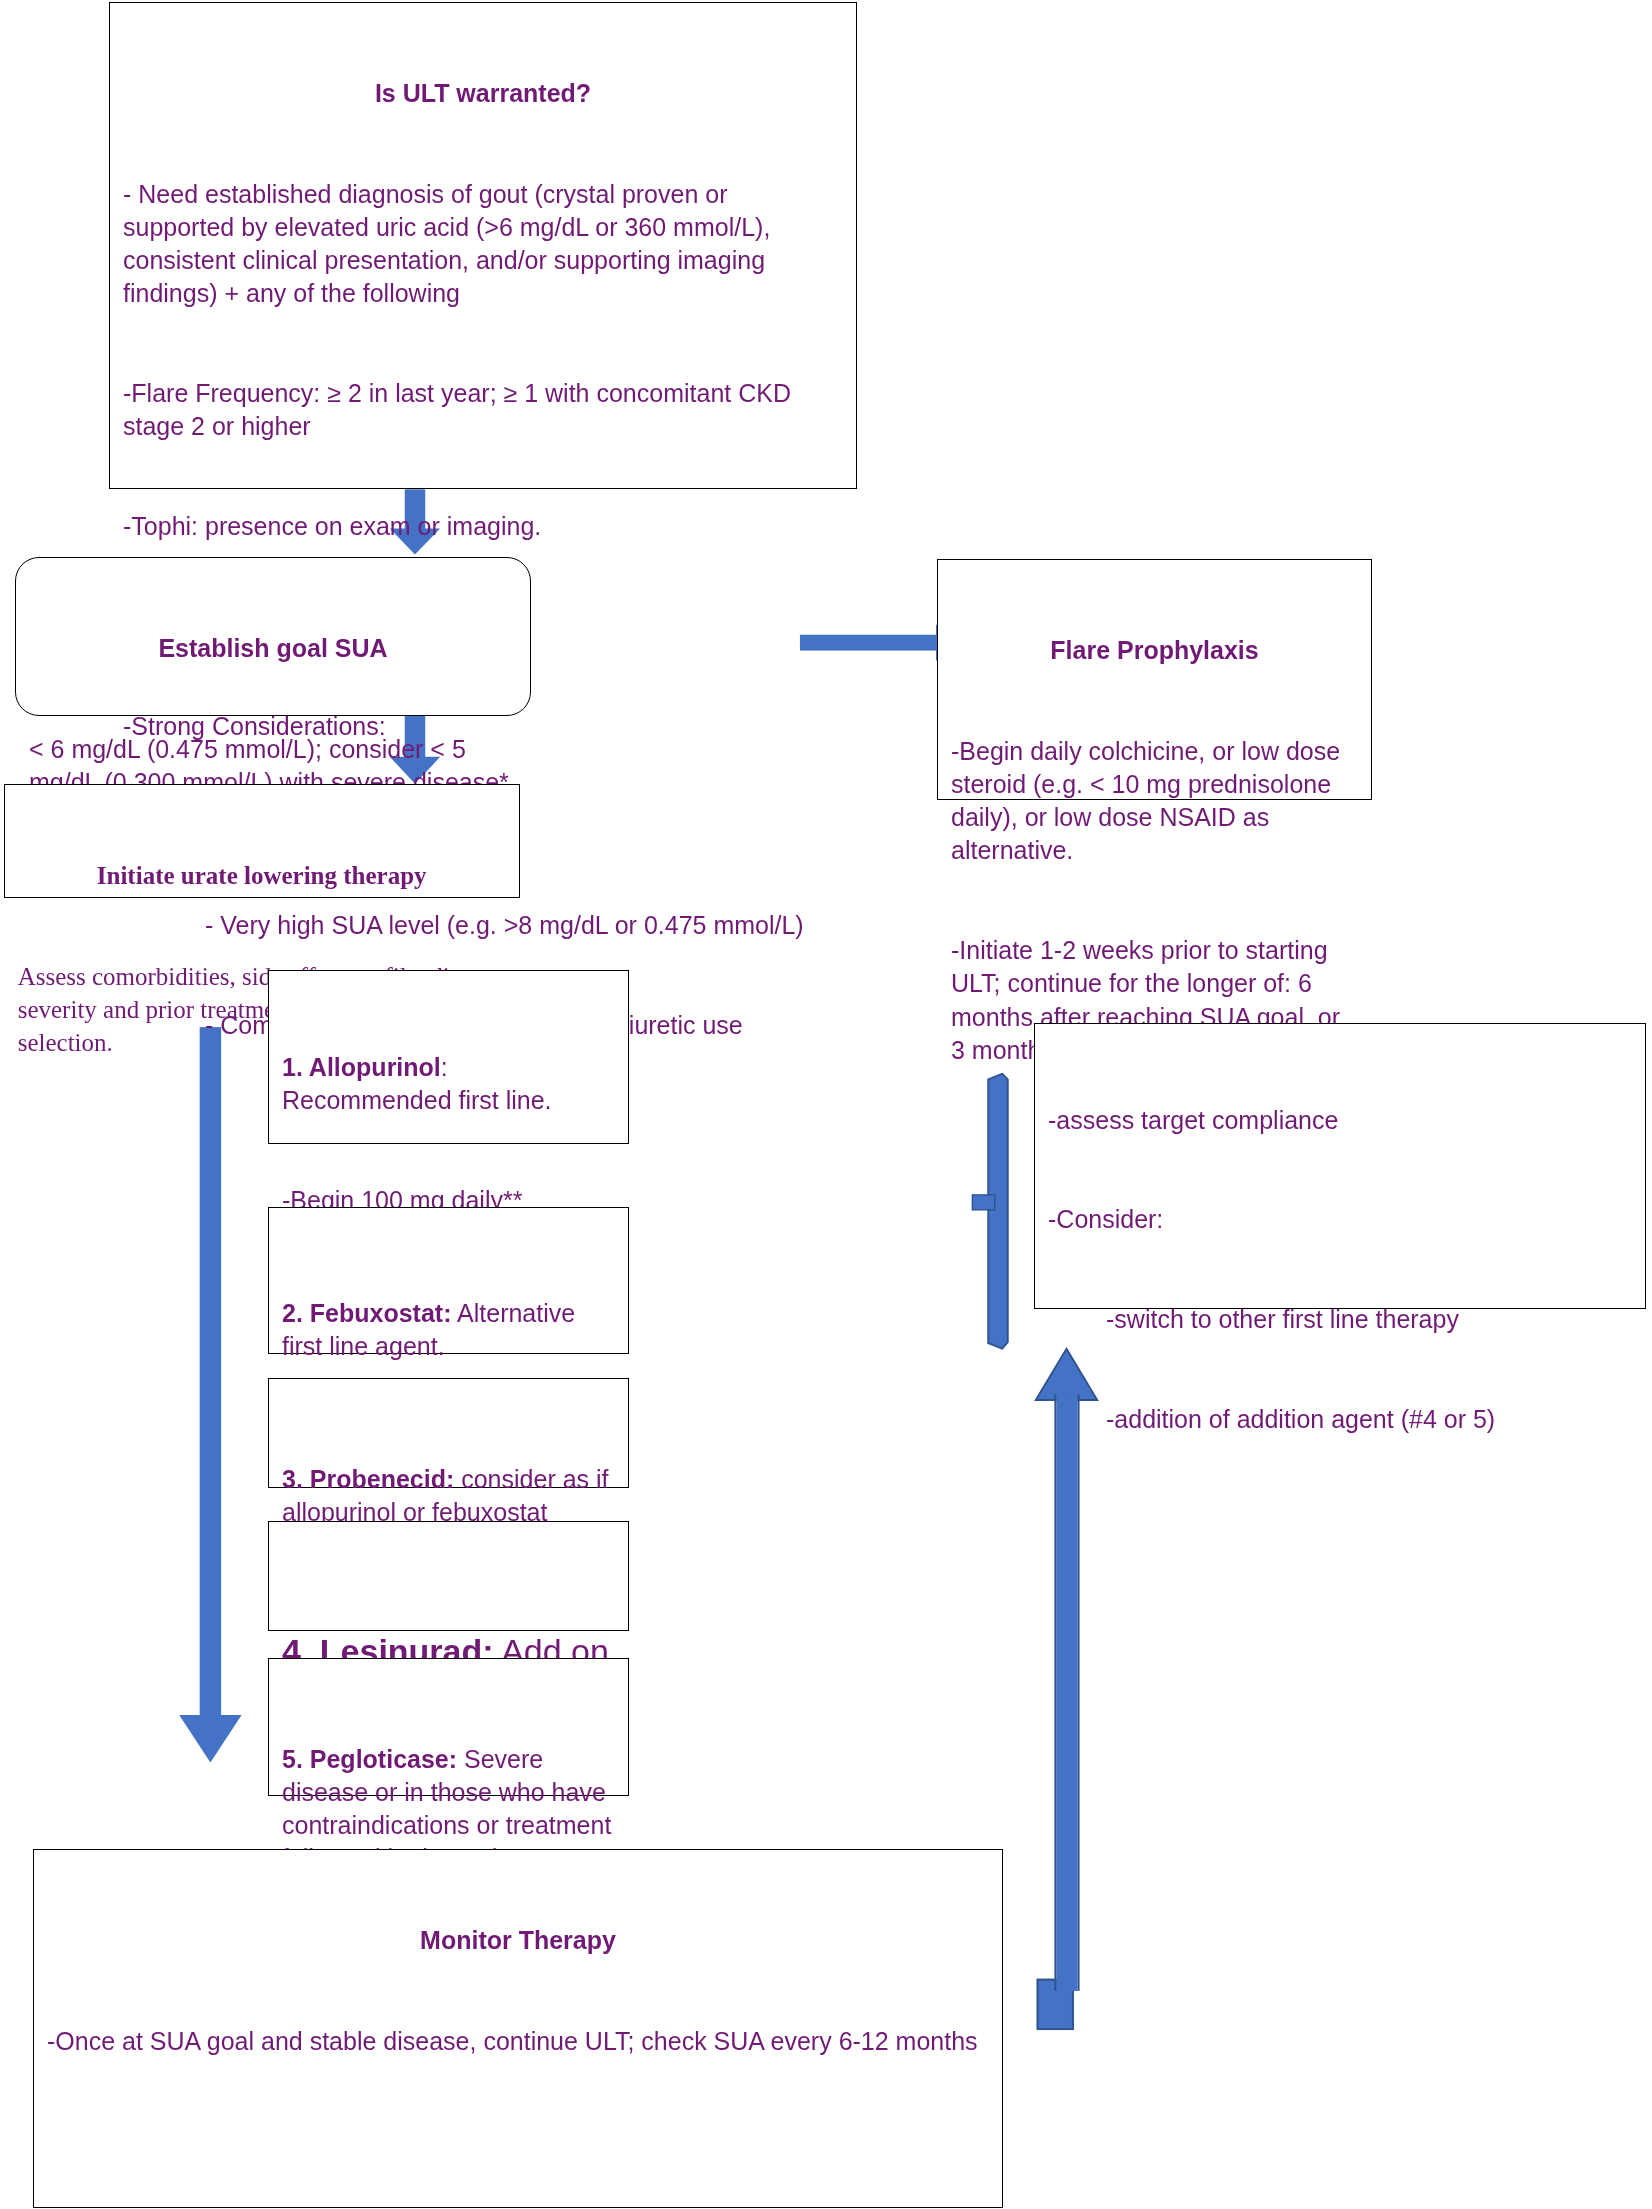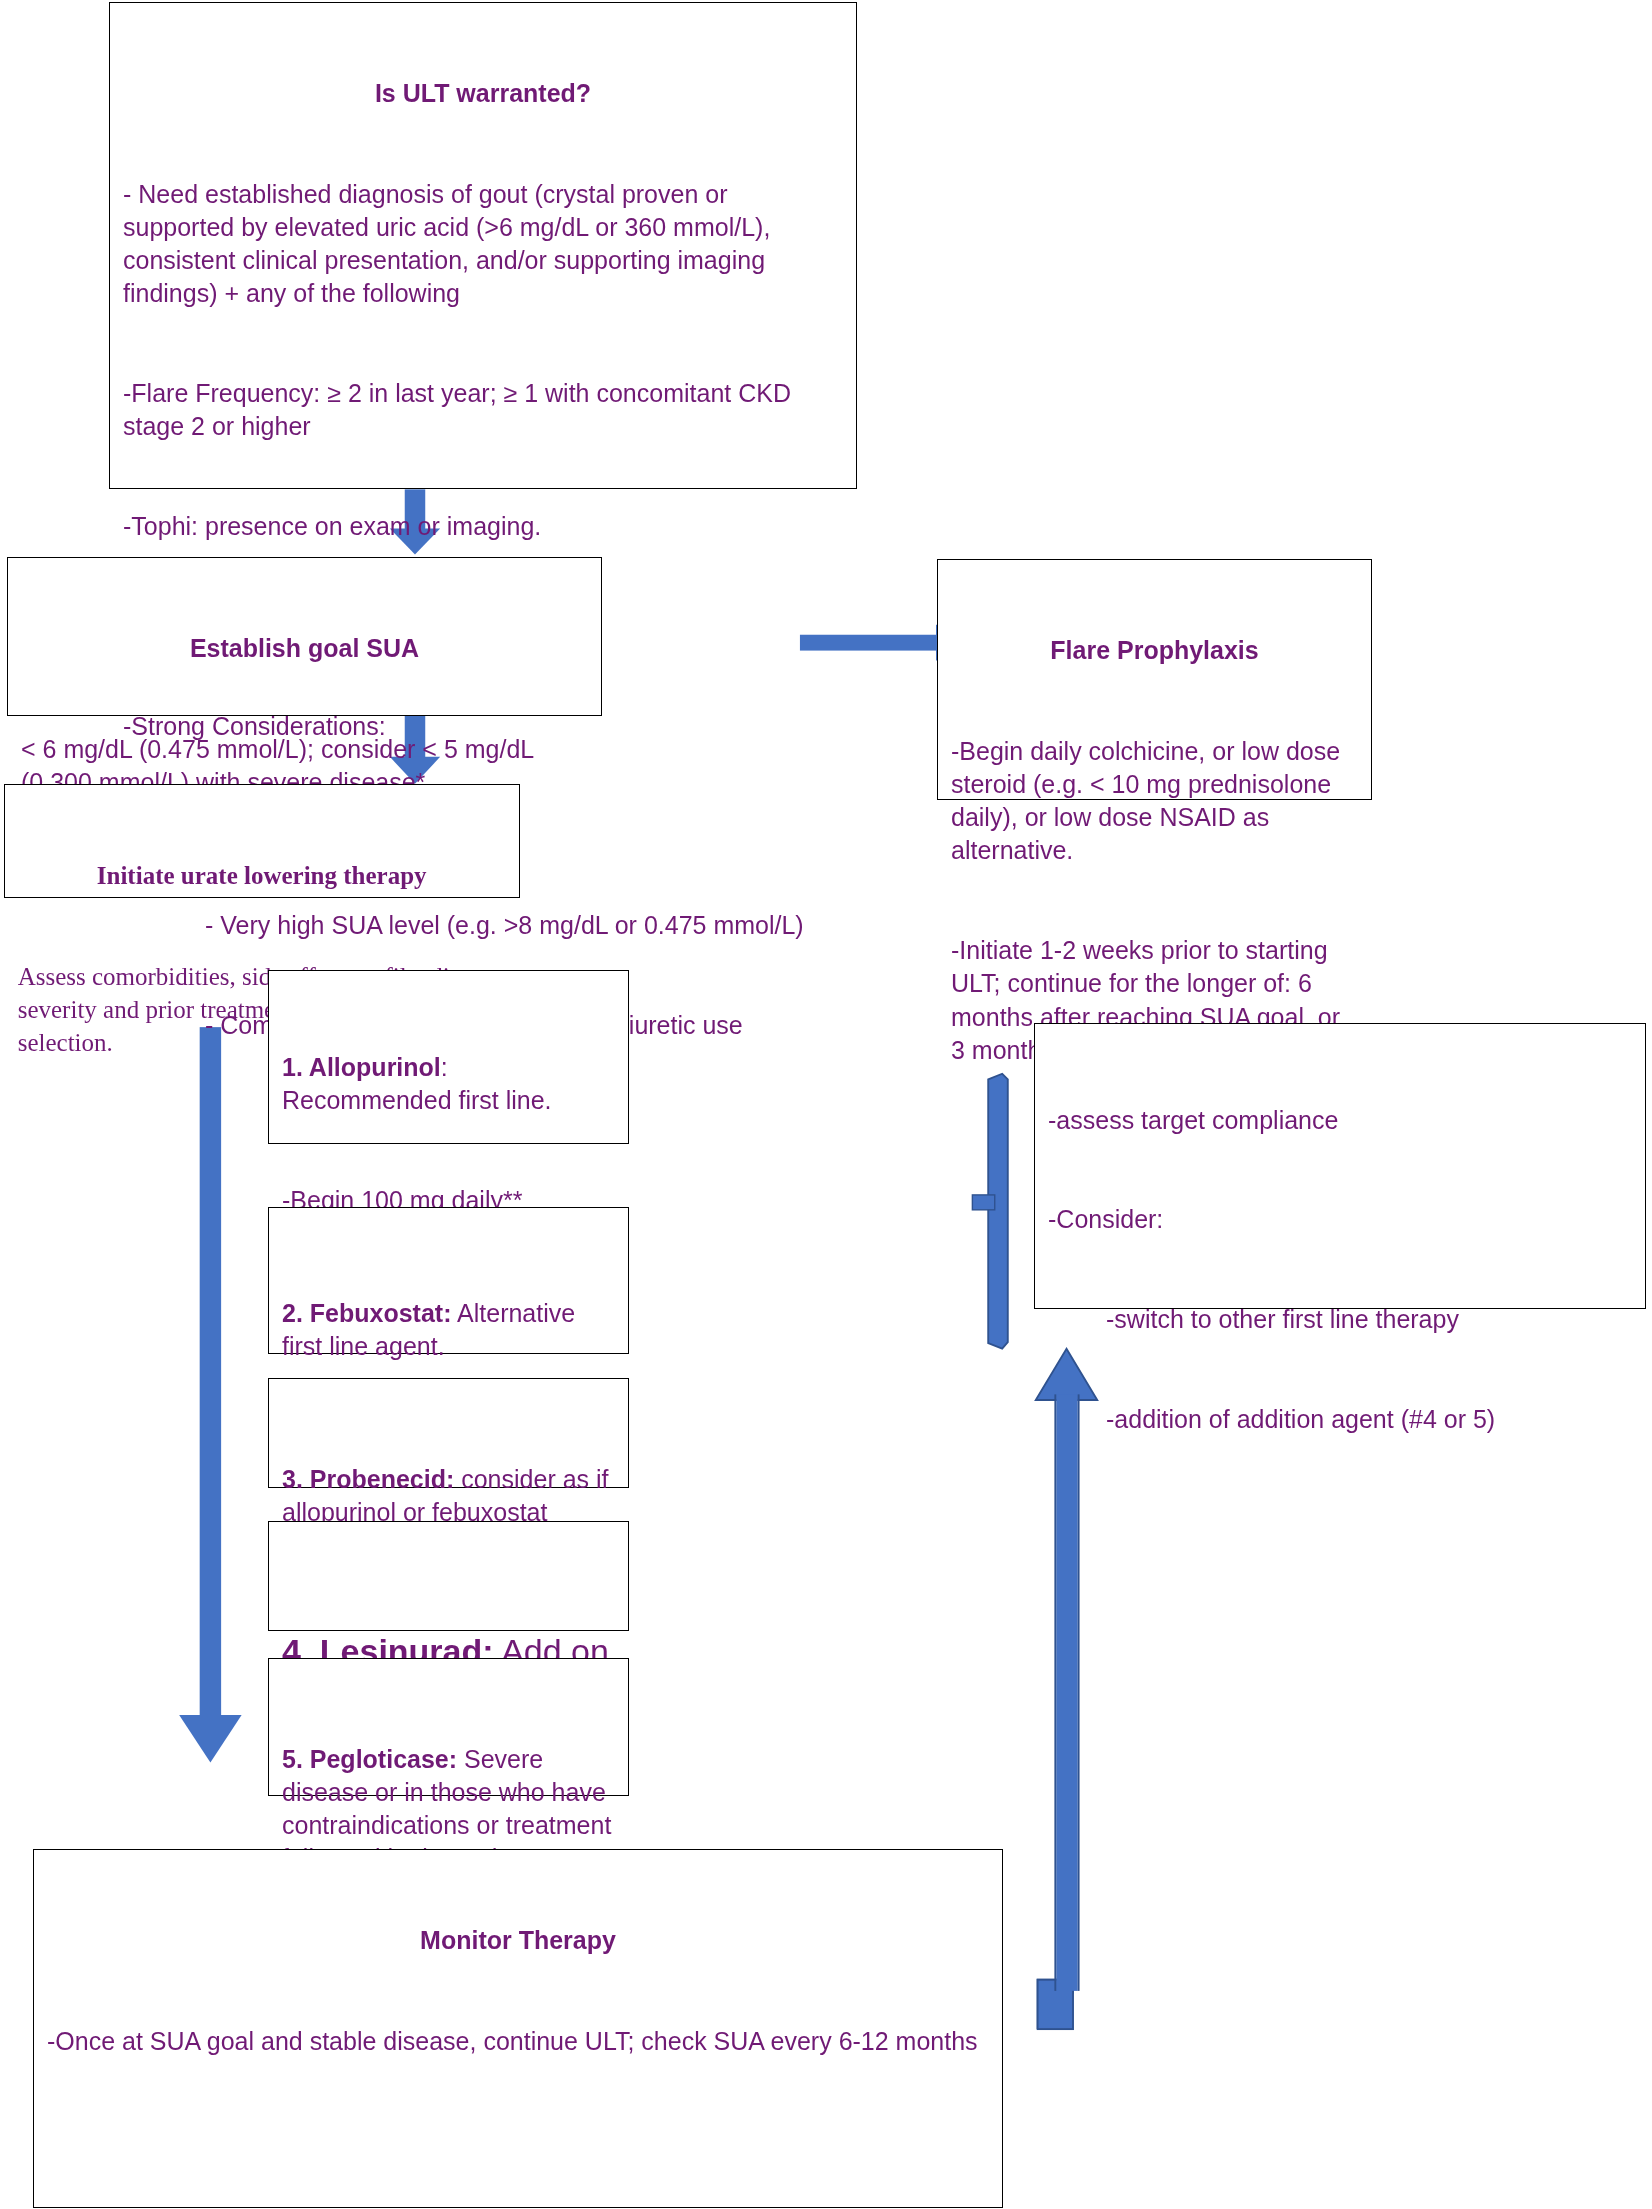--- a/index.html
+++ b/index.html
@@ -109,21 +109,21 @@
     <span class="line">- Need established diagnosis of gout (crystal proven or supported by elevated uric acid (&gt;6 mg/dL or 360 mmol/L), consistent clinical presentation, and/or supporting imaging findings) + any of the following</span>
     <span class="line">-Flare Frequency: ≥ 2 in last year; ≥ 1 with concomitant CKD stage 2 or higher</span>
     <span class="line">-Tophi: presence on exam or imaging.</span>
     <span class="line">-Urate nephrolithiasis</span>
     <span class="line">-Strong Considerations:</span>
     <span class="line indent1">- Young age ≤ 40</span>
     <span class="line indent1">- Very high SUA level (e.g. &gt;8 mg/dL or 0.475 mmol/L)</span>
     <span class="line indent1">- Comorbidities that warrant ongoing diuretic use</span>
   </div>
 
-  <div class="box" style="left:7px; top:557px; width:595px; height:159px; font-size:25px;">
+  <div class="box" style="left:15px; top:557px; width:516px; height:159px; font-size:25px;border-radius:24px;">
     <span class="title">Establish goal SUA</span>
     <span class="line">&lt; 6 mg/dL (0.475 mmol/L); consider &lt; 5 mg/dL (0.300 mmol/L) with severe disease*</span>
   </div>
 
   <div class="box" style="left:937px; top:559px; width:435px; height:241px; font-size:25px;">
     <span class="title">Flare Prophylaxis</span>
     <span class="line">-Begin daily colchicine, or low dose steroid (e.g. &lt; 10 mg prednisolone daily), or low dose NSAID as alternative.</span>
     <span class="line">-Initiate 1-2 weeks prior to starting ULT; continue for the longer of: 6 months after reaching SUA goal, or 3 months after last attack.</span>
   </div>
 

